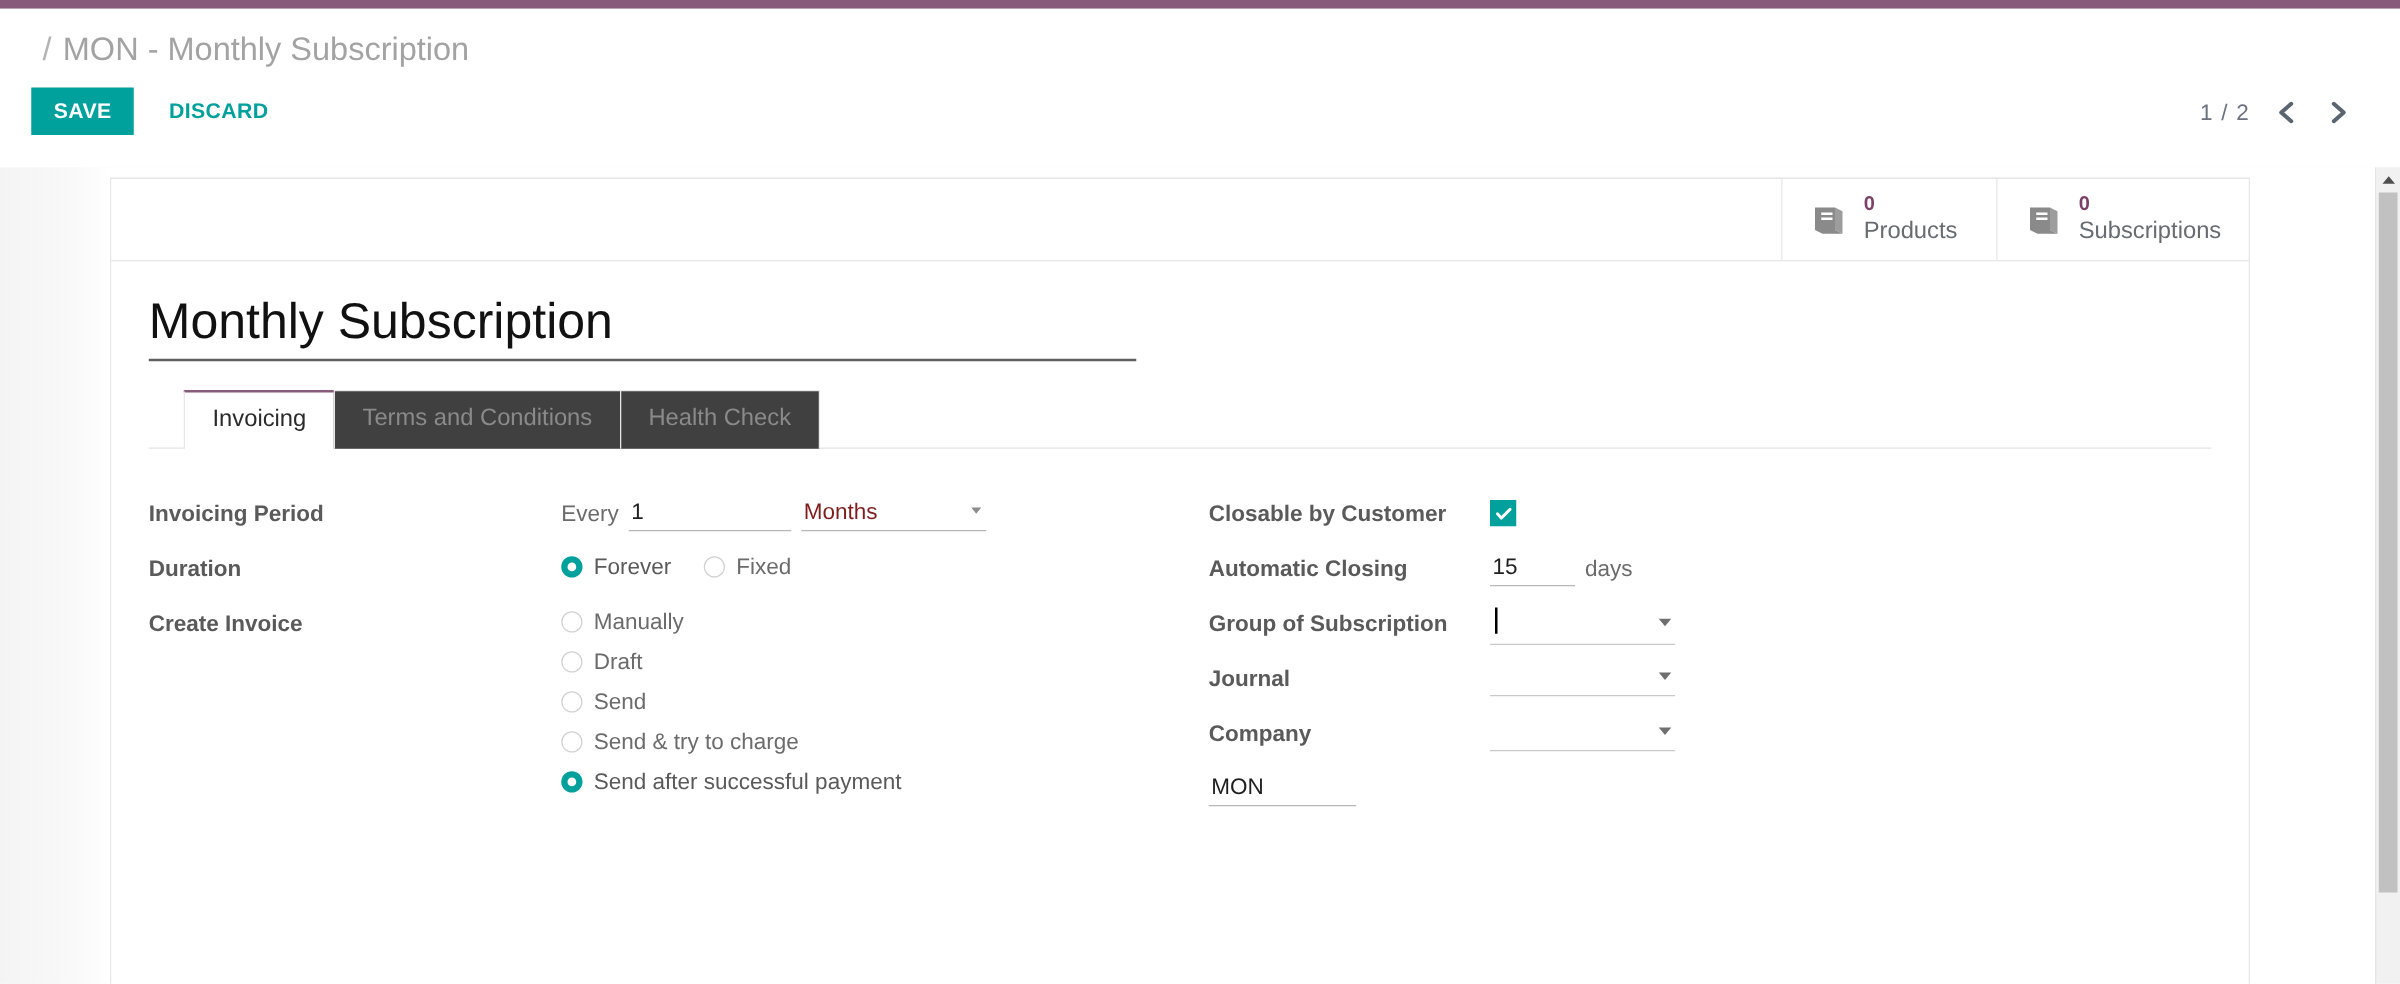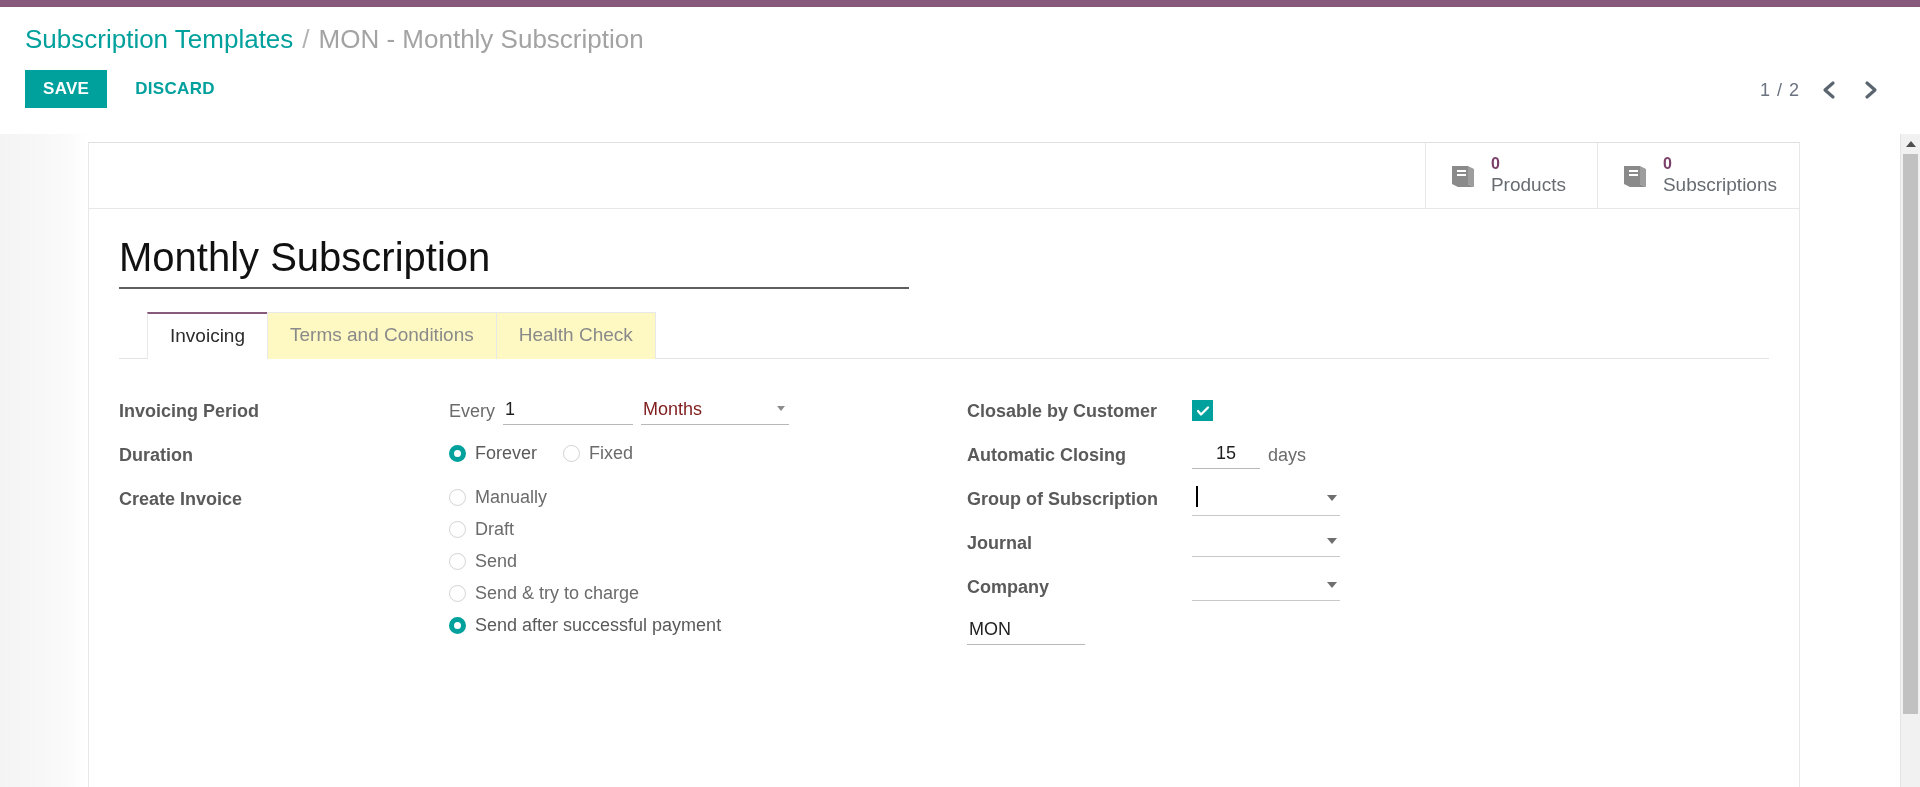--- a/index.html
+++ b/index.html
@@ -162,21 +162,21 @@
     margin-top: 22px;
     border-bottom: 1px solid #e3e3e3;
     padding-left: 28px;
   }
   .tab {
     padding: 11px 22px 12px 22px;
     font-size: 19px;
     color: #8a8a8a;
     border: 1px solid #e8e8e8;
     border-bottom: none;
-    background: #fef9c3;
+    background: #404040;
     cursor: pointer;
     margin-right: -1px;
     position: relative;
     top: 1px;
   }
   .tab.active {
     color: #2b2b2b;
     border-top: 2px solid #875A7B;
     background: #ffffff;
   }
@@ -222,21 +222,21 @@
     border: none;
     border-bottom: 1px solid #b8b8b8;
     font-family: "Liberation Sans", sans-serif;
     font-size: 18px;
     color: #1f1f1f;
     background: transparent;
     padding: 4px 2px 4px 2px;
     outline: none;
   }
   .w-num { width: 130px; }
-  .w-days { width: 68px; text-align: center; }
+  .w-days { width: 68px; }
   .w-code { width: 118px; }
 
   .select-wrap {
     position: relative;
     border-bottom: 1px solid #b8b8b8;
     width: 148px;
     display: flex;
     align-items: center;
     cursor: pointer;
   }
@@ -343,21 +343,20 @@
   }
 </style>
 </head>
 <body>
 
 <div class="brand-bar"></div>
 
 <div class="control-panel">
 
   <div class="breadcrumb-row">
-    <span class="breadcrumb-link">Subscription Templates</span>
     <span class="breadcrumb-sep">/</span>
     <span class="breadcrumb-current">MON - Monthly Subscription</span>
   </div>
 
   <div class="buttons-row">
     <button class="btn-save">SAVE</button>
     <button class="btn-discard">DISCARD</button>
   </div>
 
   <div class="pager">

